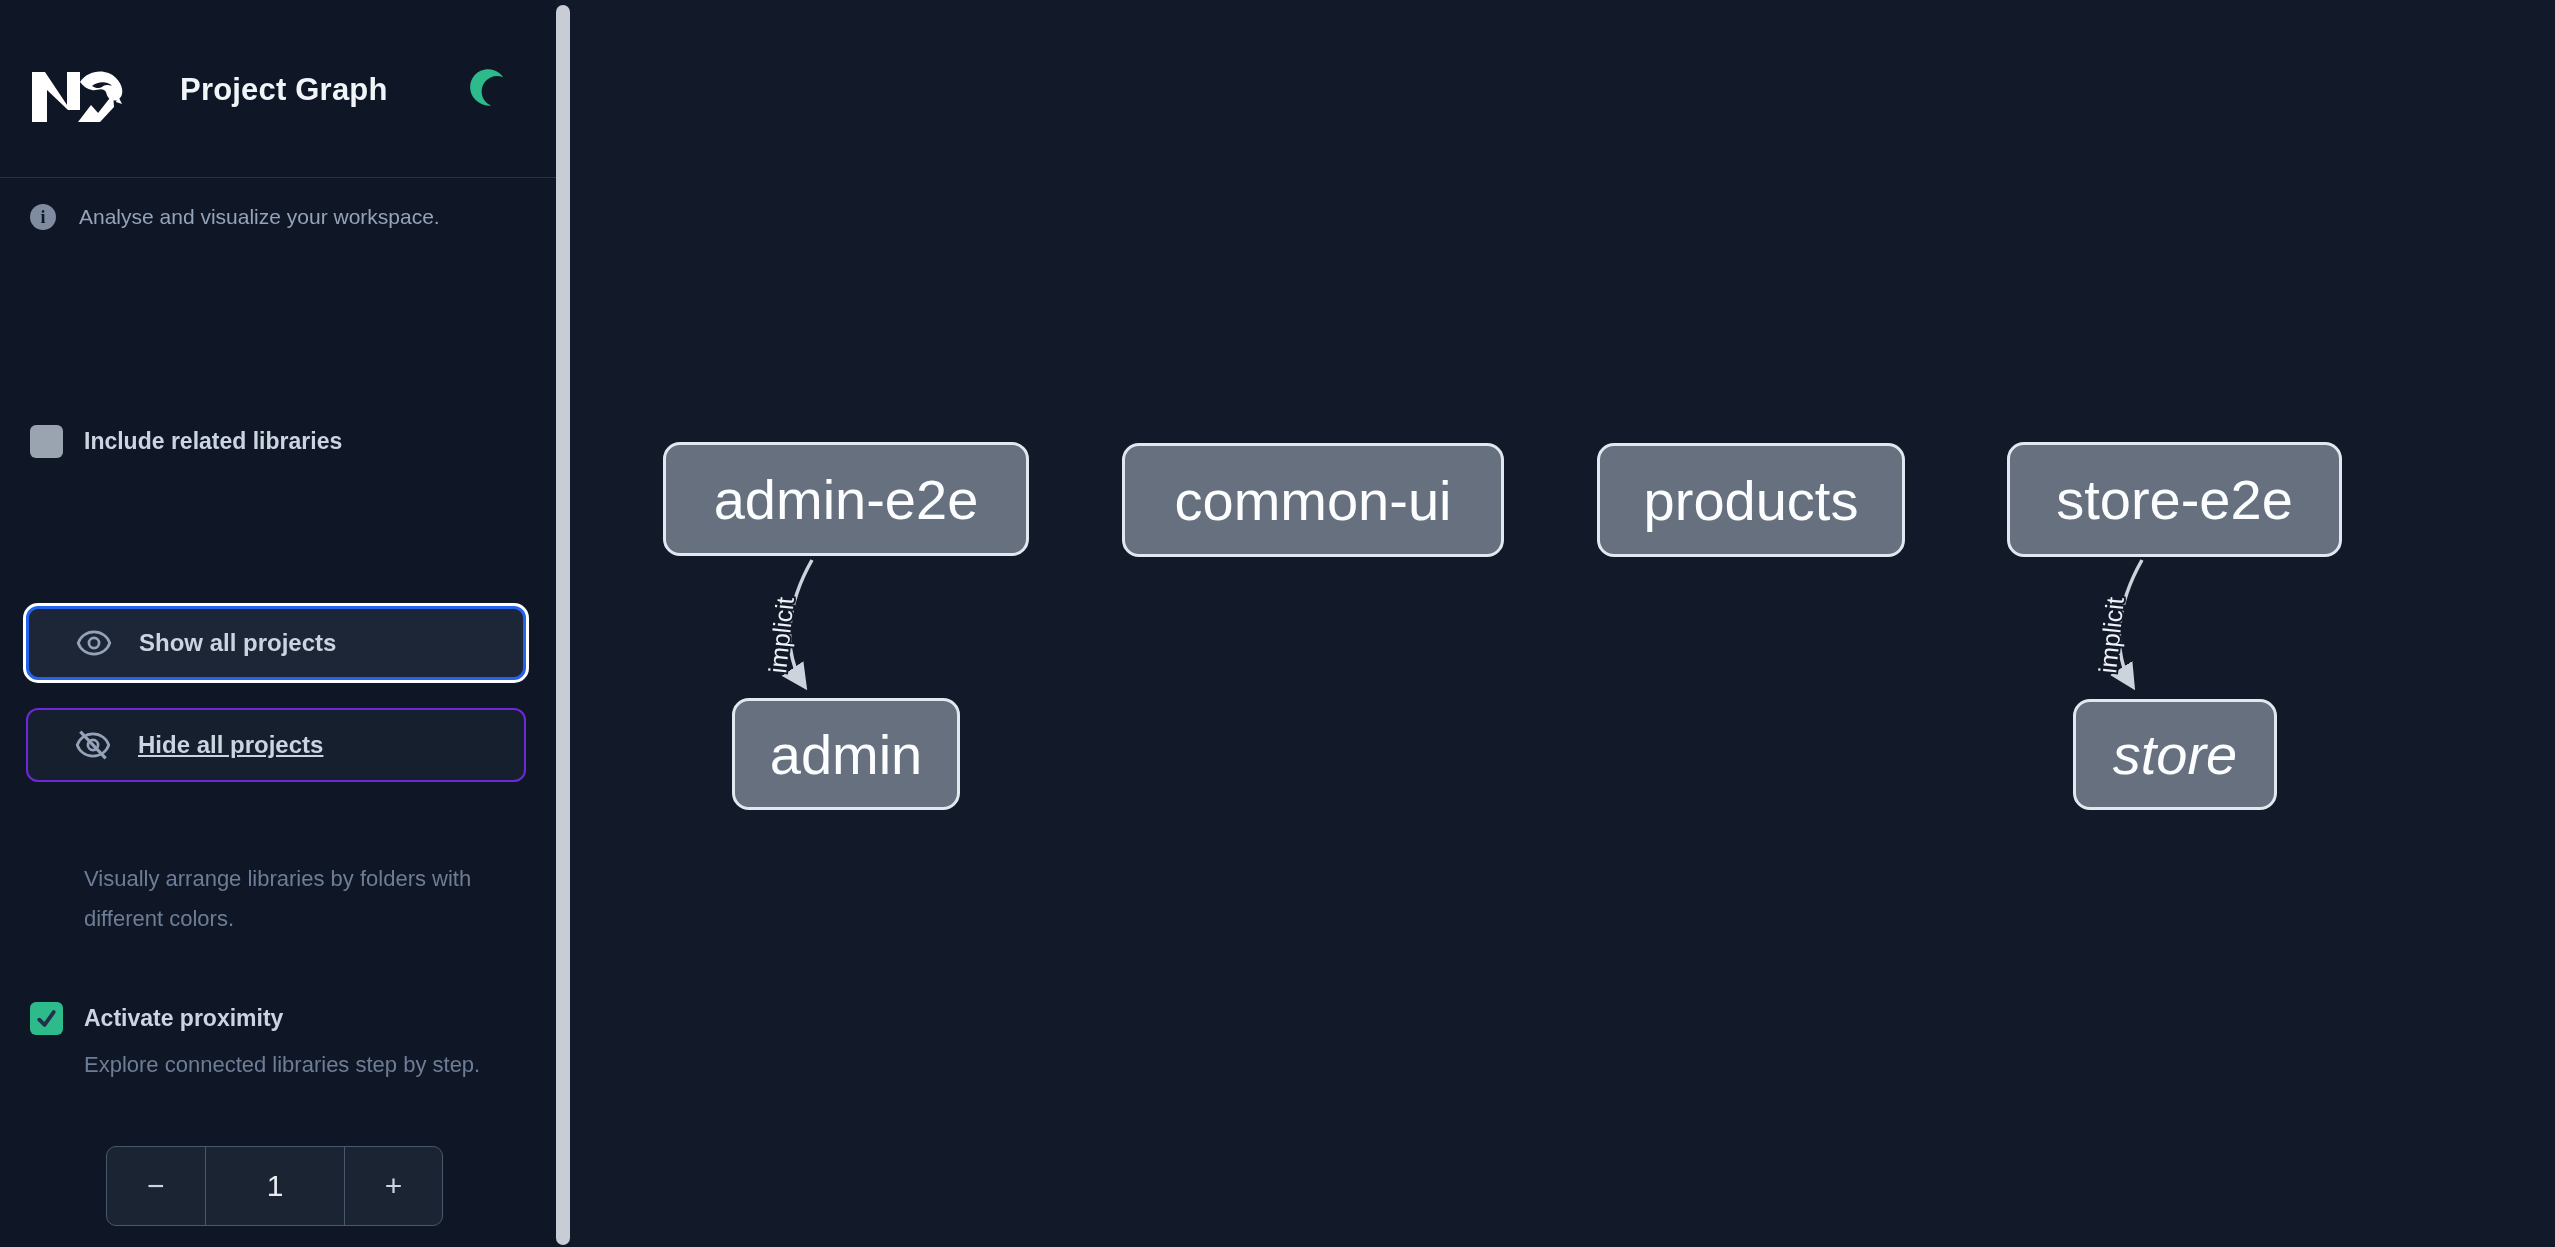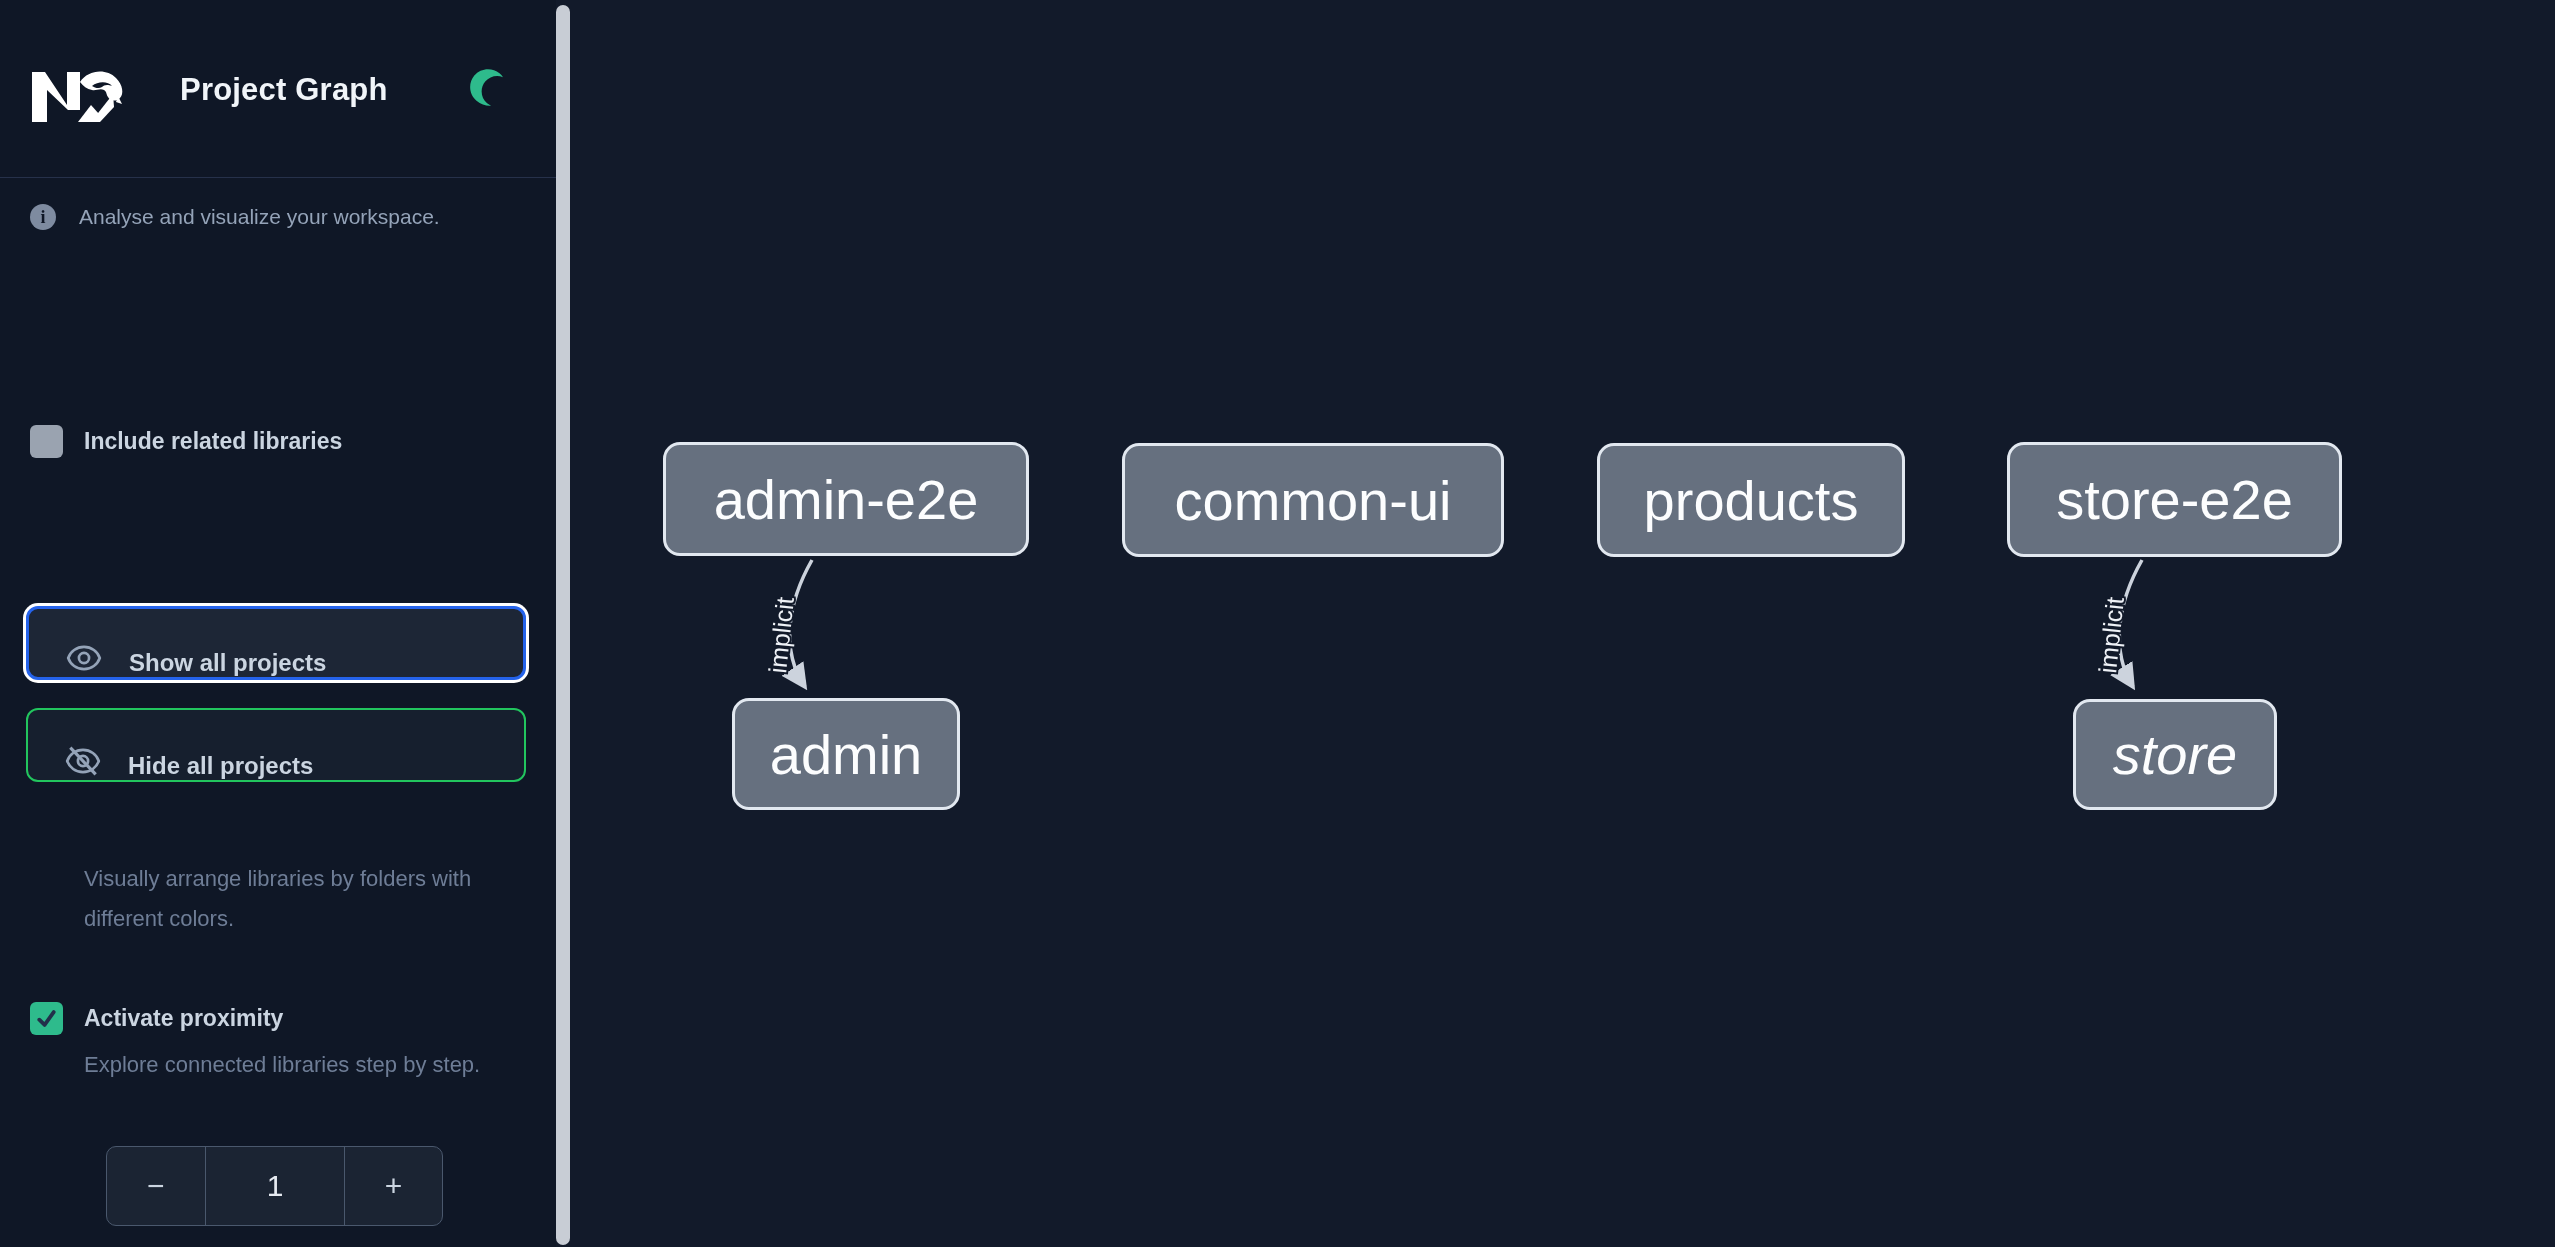--- a/index.html
+++ b/index.html
@@ -60,31 +60,31 @@
   .cb-unchecked { background:#ffffff; }
   .cb-checked { background:#2ebb8c; }
   .opt-label { font-size:23px; font-weight:700; color:#cbd5e1; cursor:pointer; }
   .opt-desc {
     margin:10px 0 0 54px; width:430px;
     font-size:22px; line-height:40px; color:#6e7d96; font-weight:400;
   }
 
   .action-btn {
     position:absolute; left:26px; width:500px; height:74px;
-    display:flex; align-items:flex-end; gap:26px; padding-left:36px;
+    display:flex; align-items:center; gap:26px; padding-left:46px;
     border-radius:12px; cursor:pointer;
     font-family:"Liberation Sans", sans-serif;
     font-size:24px; font-weight:700; color:#cbd5e1;
   }
   .btn-show {
     top:606px; background:#1d2636;
     border:3px solid #2563eb; box-shadow:0 0 0 3px #ffffff;
   }
   .btn-hide {
-    top:708px; background:#161f2e; border:2px solid #22c55e;
+    top:708px; background:#161f2e; border:2px solid #6d28d9;text-decoration:underline;
   }
 
   .stepper {
     position:absolute; left:106px; top:1146px; width:337px; height:80px;
     display:flex; border:1px solid #4a586d; border-radius:10px; overflow:hidden;
     background:#1b2433;
   }
   .stepper > * {
     display:flex; align-items:center; justify-content:center;
     font-size:30px; color:#cbd5e1; background:transparent; border:none;

